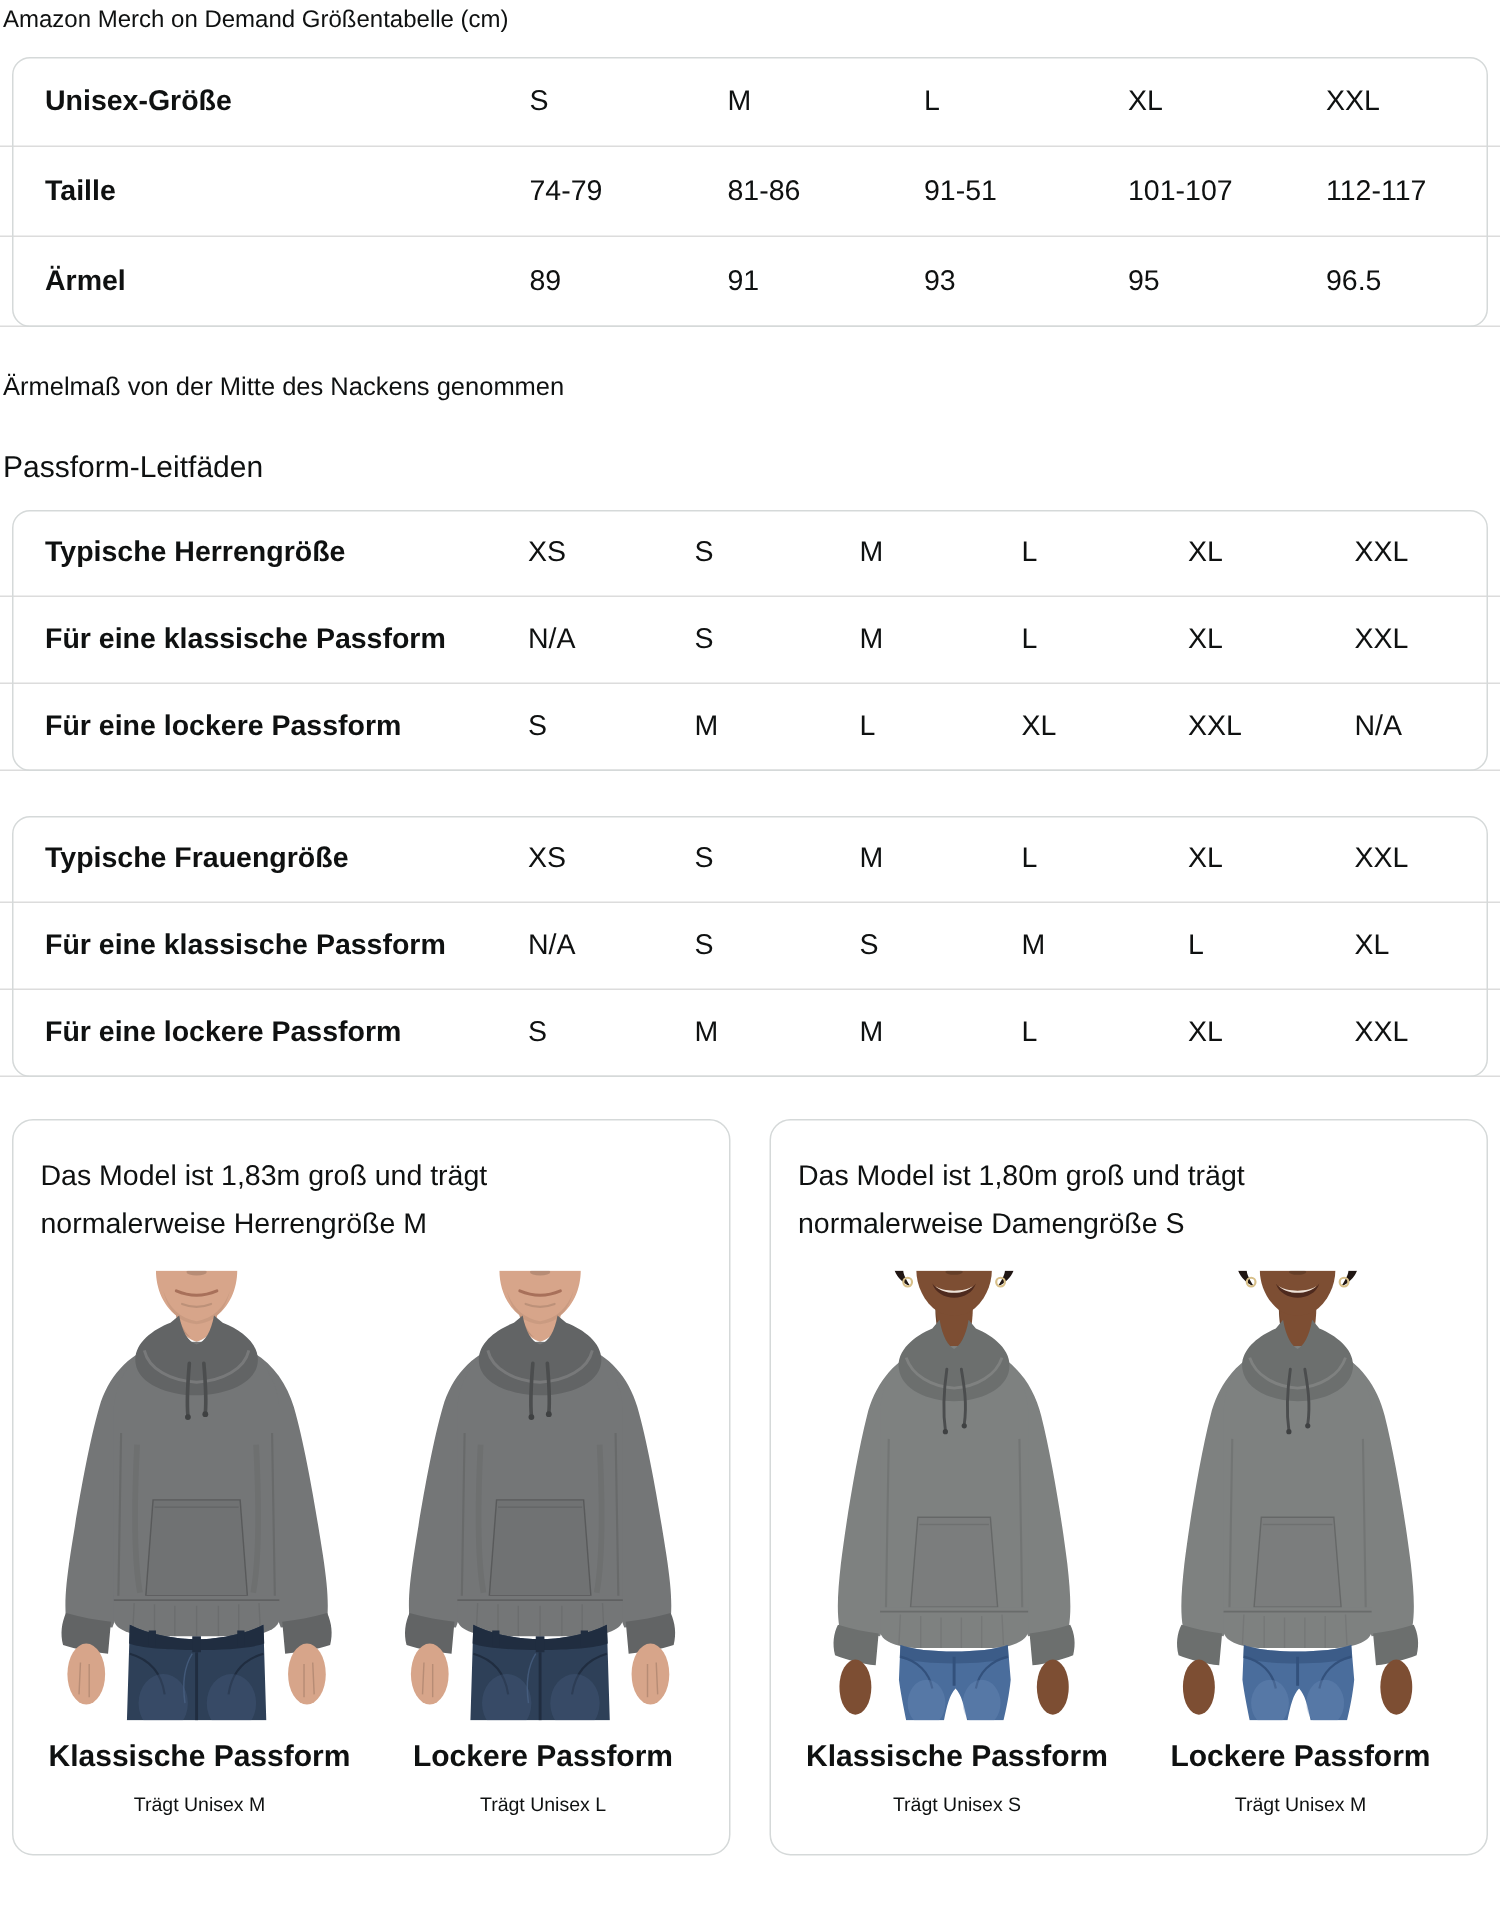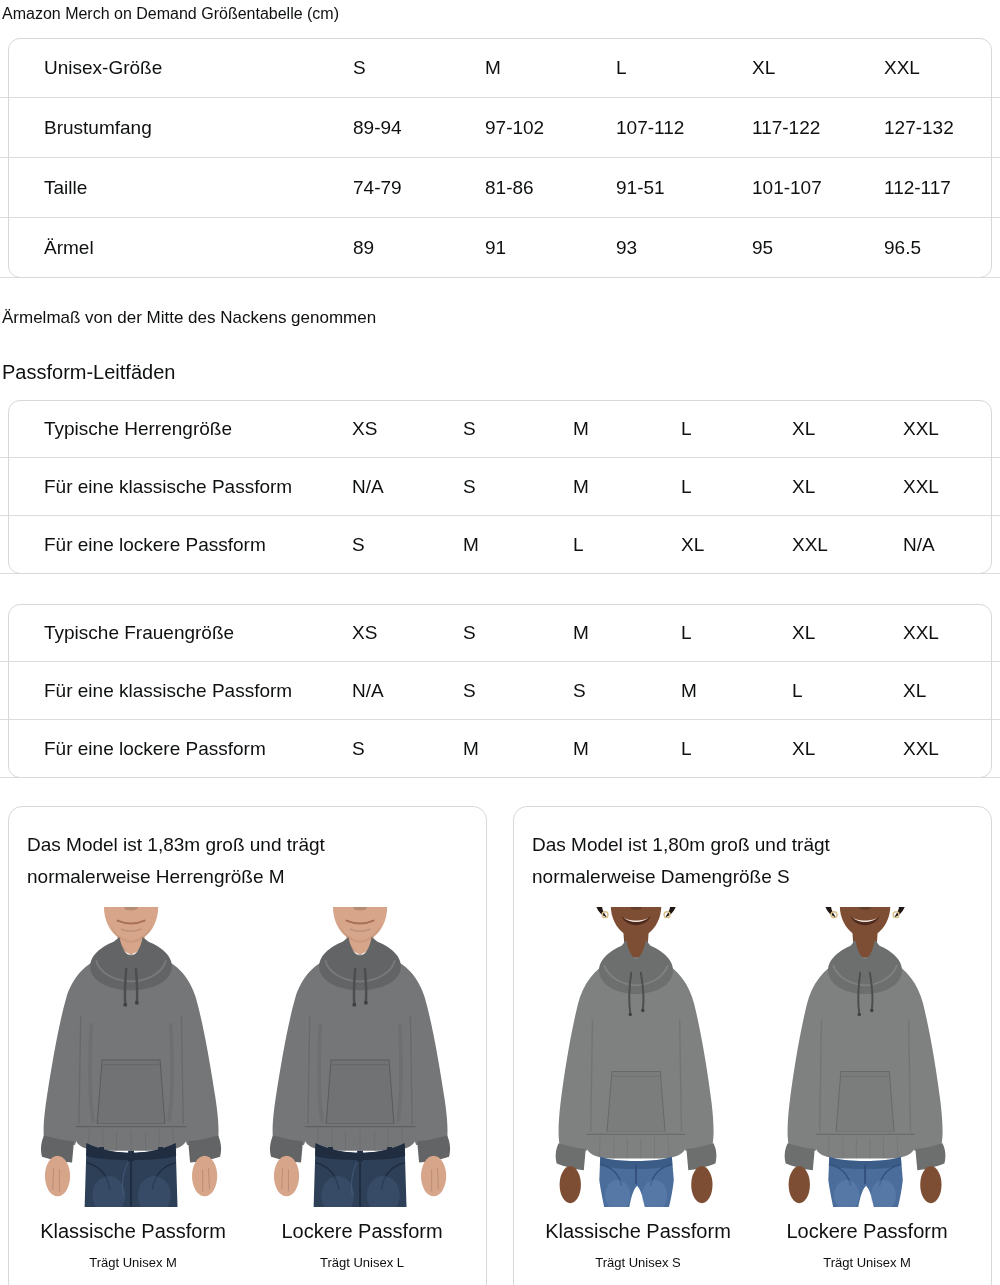--- a/index.html
+++ b/index.html
@@ -9,37 +9,37 @@
 
   .title{margin:0;padding:2px 0 0 2px;font-size:16px;line-height:24px;font-weight:400;}
 
   
   .tbl{position:relative;width:1000px;}
   .tbl-outline{position:absolute;top:0;bottom:0;left:8px;right:8px;
                border:1px solid #D5D9D9;border-radius:12px;pointer-events:none;}
   .row{display:flex;align-items:center;border-bottom:1px solid #DCDCDC;box-sizing:border-box;}
   .h60{height:60px}.h58{height:58px}
   .cell{box-sizing:border-box;font-size:19px;white-space:nowrap;}
-  .cell.label{padding-left:44px;font-weight:400;}
+  .cell.label{padding-left:30px;font-weight:700;}
   .u-label{width:353px}.u0{width:132px}.u1{width:131px}.u2{width:136px}.u3{width:132px}.u4{width:116px}
   .f-label{width:352px}.f0{width:111px}.f1{width:110px}.f2{width:108px}.f3{width:111px}.f4{width:111px}.f5{width:97px}
 
   .note{margin:30px 0 0 2px;font-size:17px;line-height:20px;}
   .subhead{margin:32px 0 0 2px;font-size:20px;line-height:24px;font-weight:400;}
   .mt16{margin-top:16px}.mt30{margin-top:30px}.mt12{margin-top:12px}
 
   .cards{display:flex;gap:26px;padding:0 8px;margin-top:28px;}
   .card{flex:1;box-sizing:border-box;height:491px;border:1px solid #D5D9D9;border-radius:14px;
         padding:22px 18px 16px 18px;background:#fff;}
   .desc{font-size:19px;line-height:32px;}
   .models{display:flex;justify-content:space-between;margin-top:14px;}
   .figure{width:212px;height:300px;display:block;}
   .captions{display:flex;justify-content:space-between;margin-top:12px;}
   .caption{width:212px;text-align:center;}
-  .fit{font-size:20px;font-weight:400;line-height:24px;}
+  .fit{font-size:20px;font-weight:700;line-height:24px;}
   .wears{font-size:13px;margin-top:9px;line-height:22px;}
 
   .male{--skin:#D7A58A;--hoodie:#747677;--hoodie_dark:#626465;--jeans:#2E4058;
         --jeans_dark:#202D40;--jeans_light:#4C6488;--lips:#A8705A;}
   .female{--skin:#7D4E33;--hoodie:#7E8180;--hoodie_dark:#6C6F6E;--jeans:#4A6D9C;
         --jeans_dark:#33517C;--jeans_light:#6C8DB9;--lips:#4E2A1E;}
   .defs{position:absolute;width:0;height:0;overflow:hidden;}
 </style>
 </head>
 <body>
@@ -163,28 +163,20 @@
   <div class="tbl mt12">
     <div class="row h60">
       <div class="cell label u-label">Unisex-Größe</div>
       <div class="cell u0">S</div>
       <div class="cell u1">M</div>
       <div class="cell u2">L</div>
       <div class="cell u3">XL</div>
       <div class="cell u4">XXL</div>
     </div>
     <div class="row h60">
-      <div class="cell label u-label">Brustumfang</div>
-      <div class="cell u0">89-94</div>
-      <div class="cell u1">97-102</div>
-      <div class="cell u2">107-112</div>
-      <div class="cell u3">117-122</div>
-      <div class="cell u4">127-132</div>
-    </div>
-    <div class="row h60">
       <div class="cell label u-label">Taille</div>
       <div class="cell u0">74-79</div>
       <div class="cell u1">81-86</div>
       <div class="cell u2">91-51</div>
       <div class="cell u3">101-107</div>
       <div class="cell u4">112-117</div>
     </div>
     <div class="row h60">
       <div class="cell label u-label">Ärmel</div>
       <div class="cell u0">89</div>

